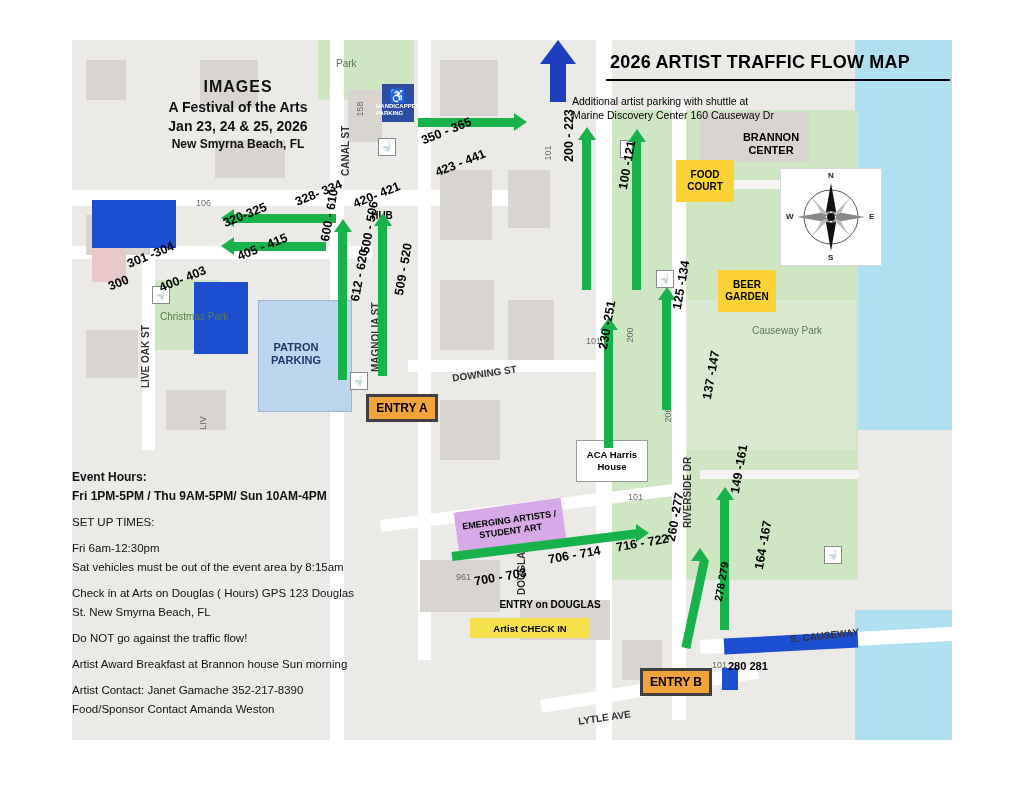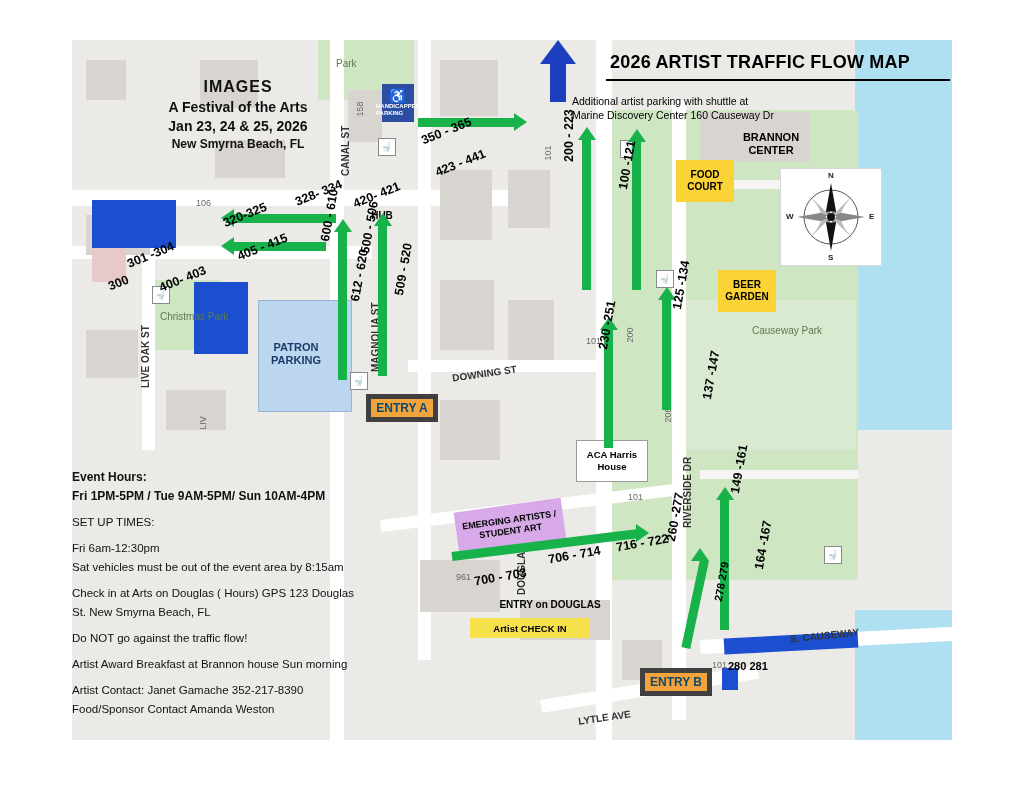--- a/index.html
+++ b/index.html
@@ -39,21 +39,21 @@
   
   .info{position:absolute;left:72px;top:470px;width:350px;font-size:11.5px;line-height:15px;color:#111;}
   .info .hdr{font-weight:bold;font-size:12px;}
   .info .sub{font-weight:bold;font-size:12px;}
   .info p{margin:0 0 11px 0;}
   .info .tight{margin-bottom:4px;}
 
   
   .box{position:absolute;display:flex;align-items:center;justify-content:center;
        text-align:center;font-weight:bold;box-sizing:border-box;}
-  .orange{background:#f2a33c;color:#0c4a6e;font-size:12px;border:5px solid #404040;}
+  .orange{background:#f2a33c;color:#000000;font-size:12px;border:3px solid #404040;}
   .yellow{background:#fbd336;color:#000;font-size:10px;}
   .yellow2{background:#f6e04b;color:#000;font-size:9.5px;}
   .purple{background:#d7a9e8;color:#000;font-size:9px;line-height:11px;}
   .white-box{background:#fff;color:#000;font-size:9.5px;border:1px solid #9a9a9a;}
   .bluebox{background:#1b4fcf;}
   .lightblue{background:#bcd6ef;border:1px solid #9ab6d6;}
   .pinkbox{background:#e8c9c9;}
 
   
   .arrow{position:absolute;background:#17b24a;}
@@ -172,21 +172,21 @@
     <div>Additional artist parking with shuttle at</div>
     <div>Marine Discovery Center  160 Causeway Dr</div>
   </div>
 
   <svg class="bigarrow" viewBox="0 0 36 62">
     <polygon points="18,0 36,24 26,24 26,62 10,62 10,24 0,24" fill="#1b3fbf"></polygon>
   </svg>
 
   <div class="info">
     <p class="tight"><span class="hdr">Event Hours:</span></p>
-    <p><span class="sub">Fri 1PM-5PM / Tue 9AM-5PM/ Sun 10AM-4PM</span></p>
+    <p><span class="sub">Fri 1PM-5PM / Thu 9AM-5PM/ Sun 10AM-4PM</span></p>
     <p>SET UP TIMES:</p>
     <p class="tight">Fri 6am-12:30pm</p>
     <p>Sat vehicles must be out of the event area by 8:15am</p>
     <p class="tight">Check in at Arts on Douglas ( Hours) GPS 123 Douglas</p>
     <p>St. New Smyrna Beach, FL</p>
     <p> Do NOT go against the traffic flow!</p>
     <p>Artist Award Breakfast at Brannon house Sun morning</p>
     <p class="tight">Artist Contact: Janet Gamache 352-217-8390</p>
     <p>Food/Sponsor Contact Amanda Weston</p>
   </div>

